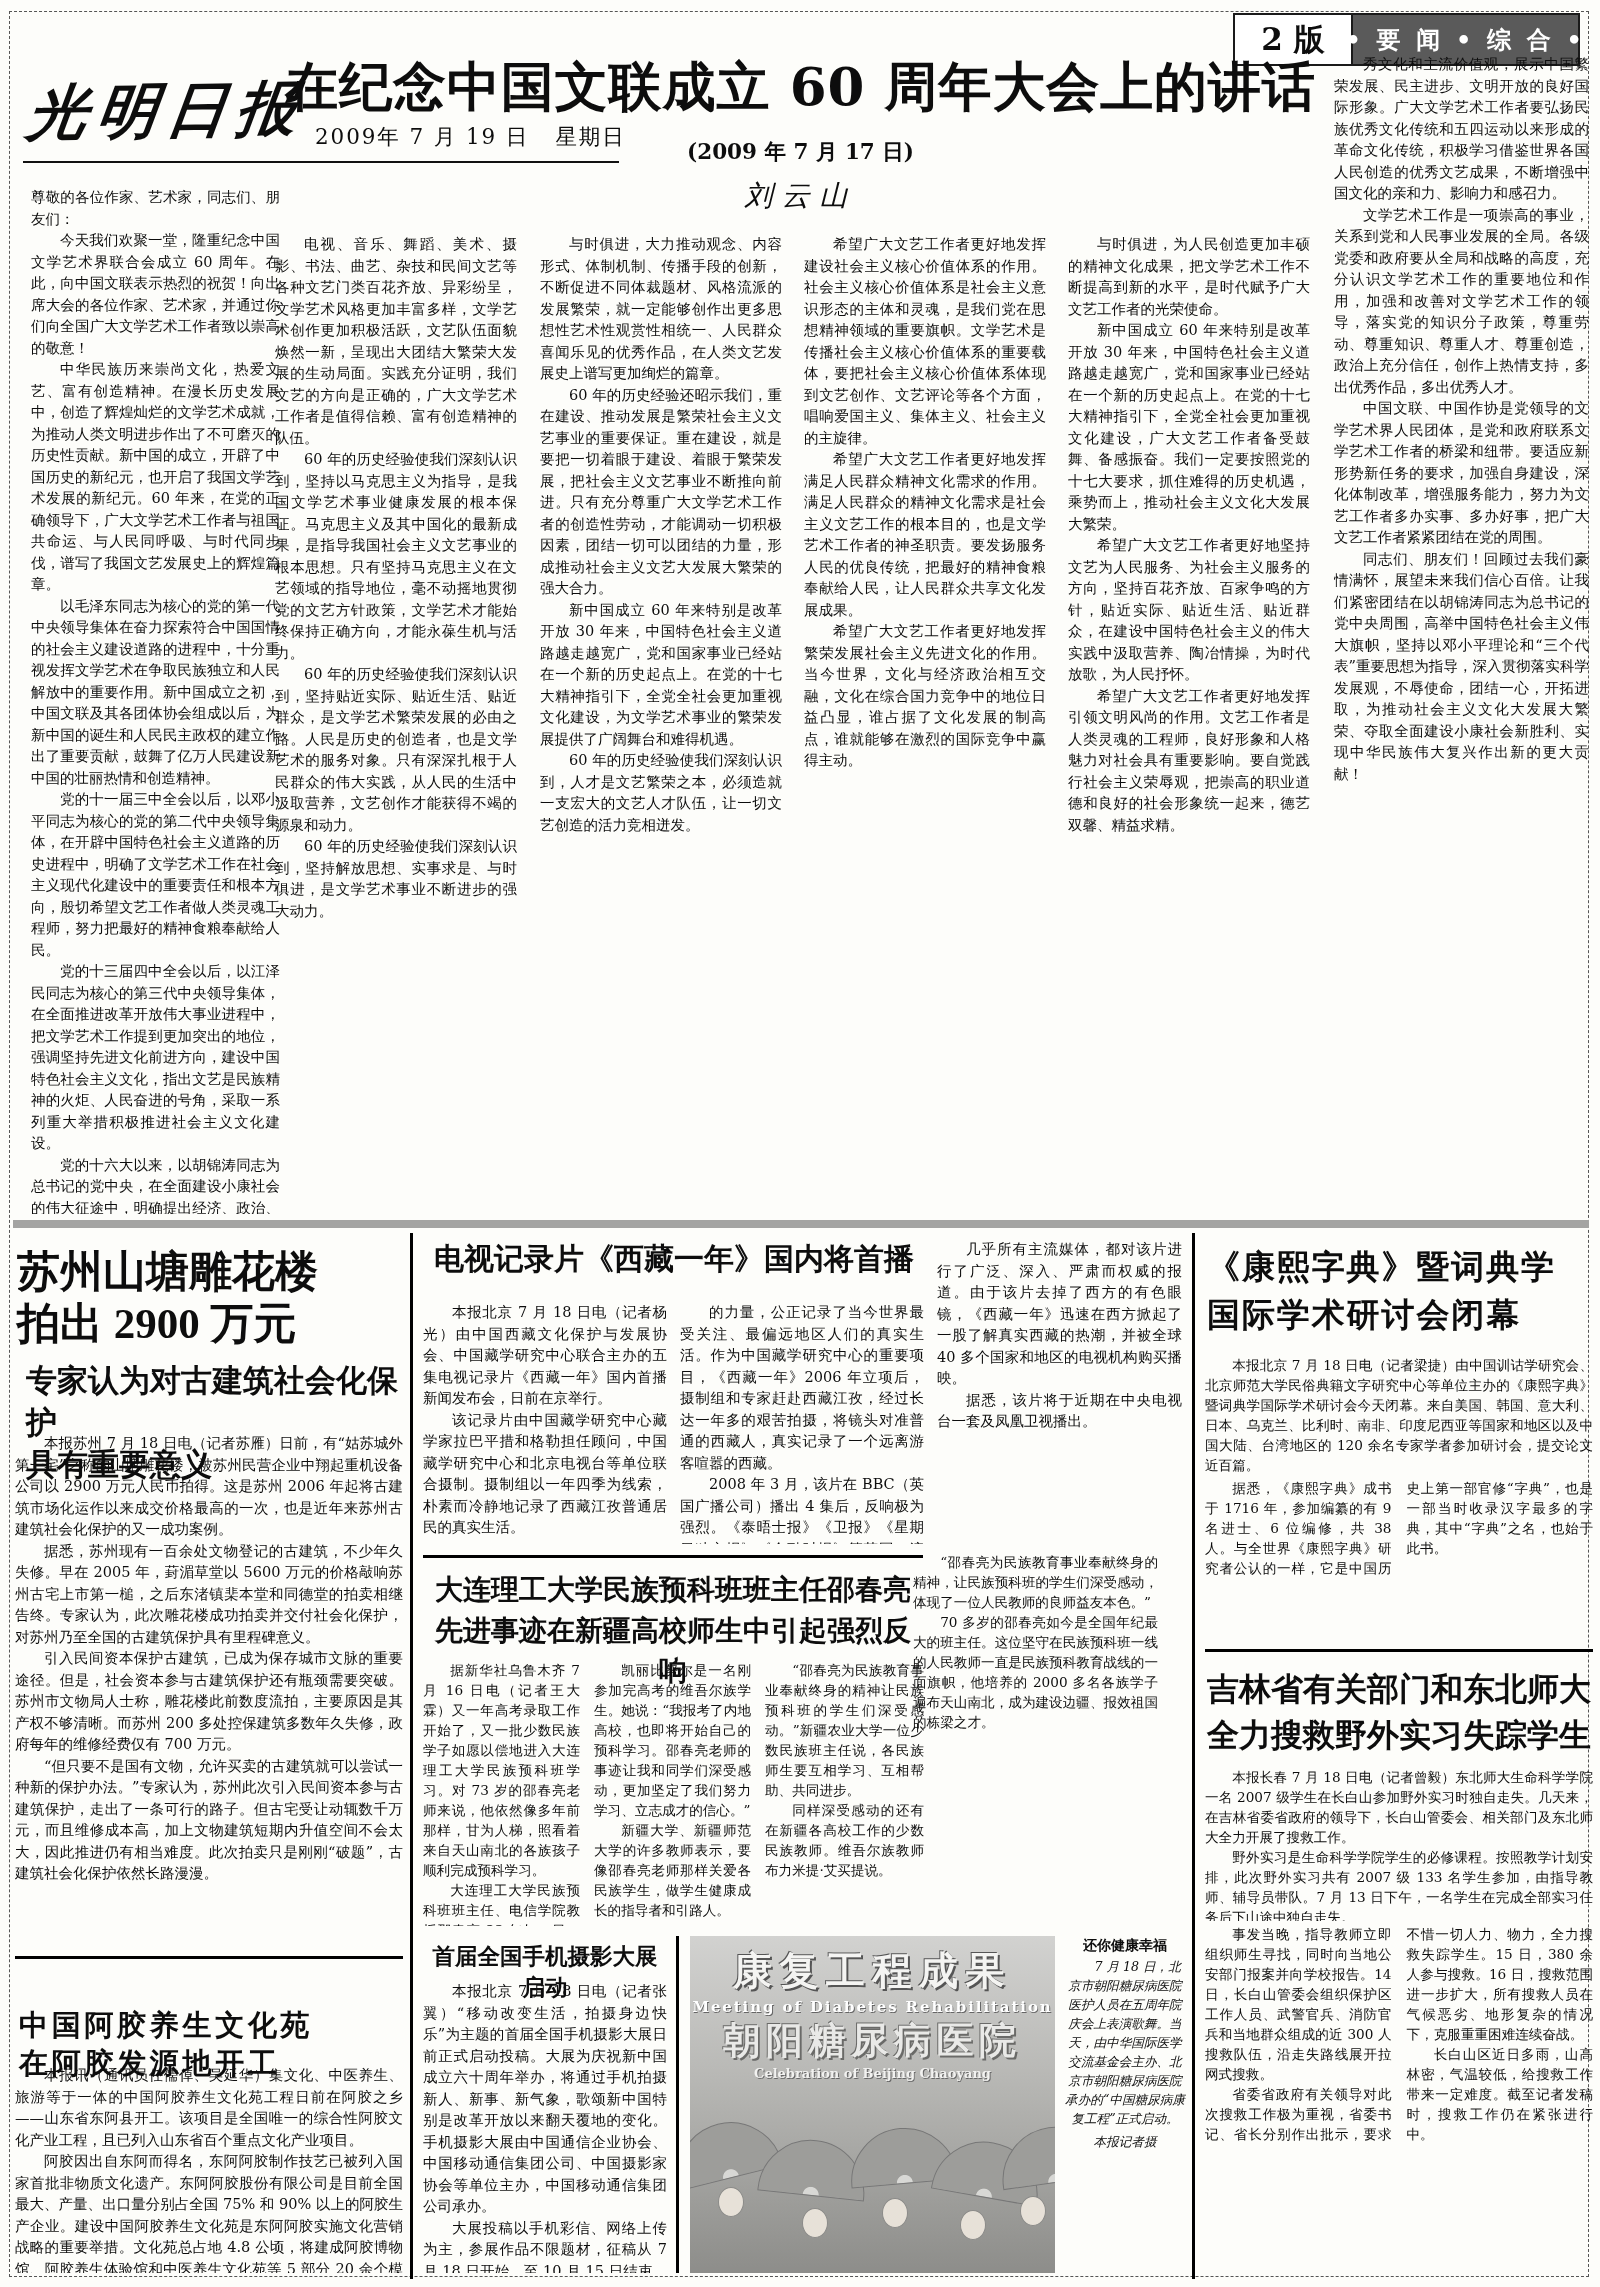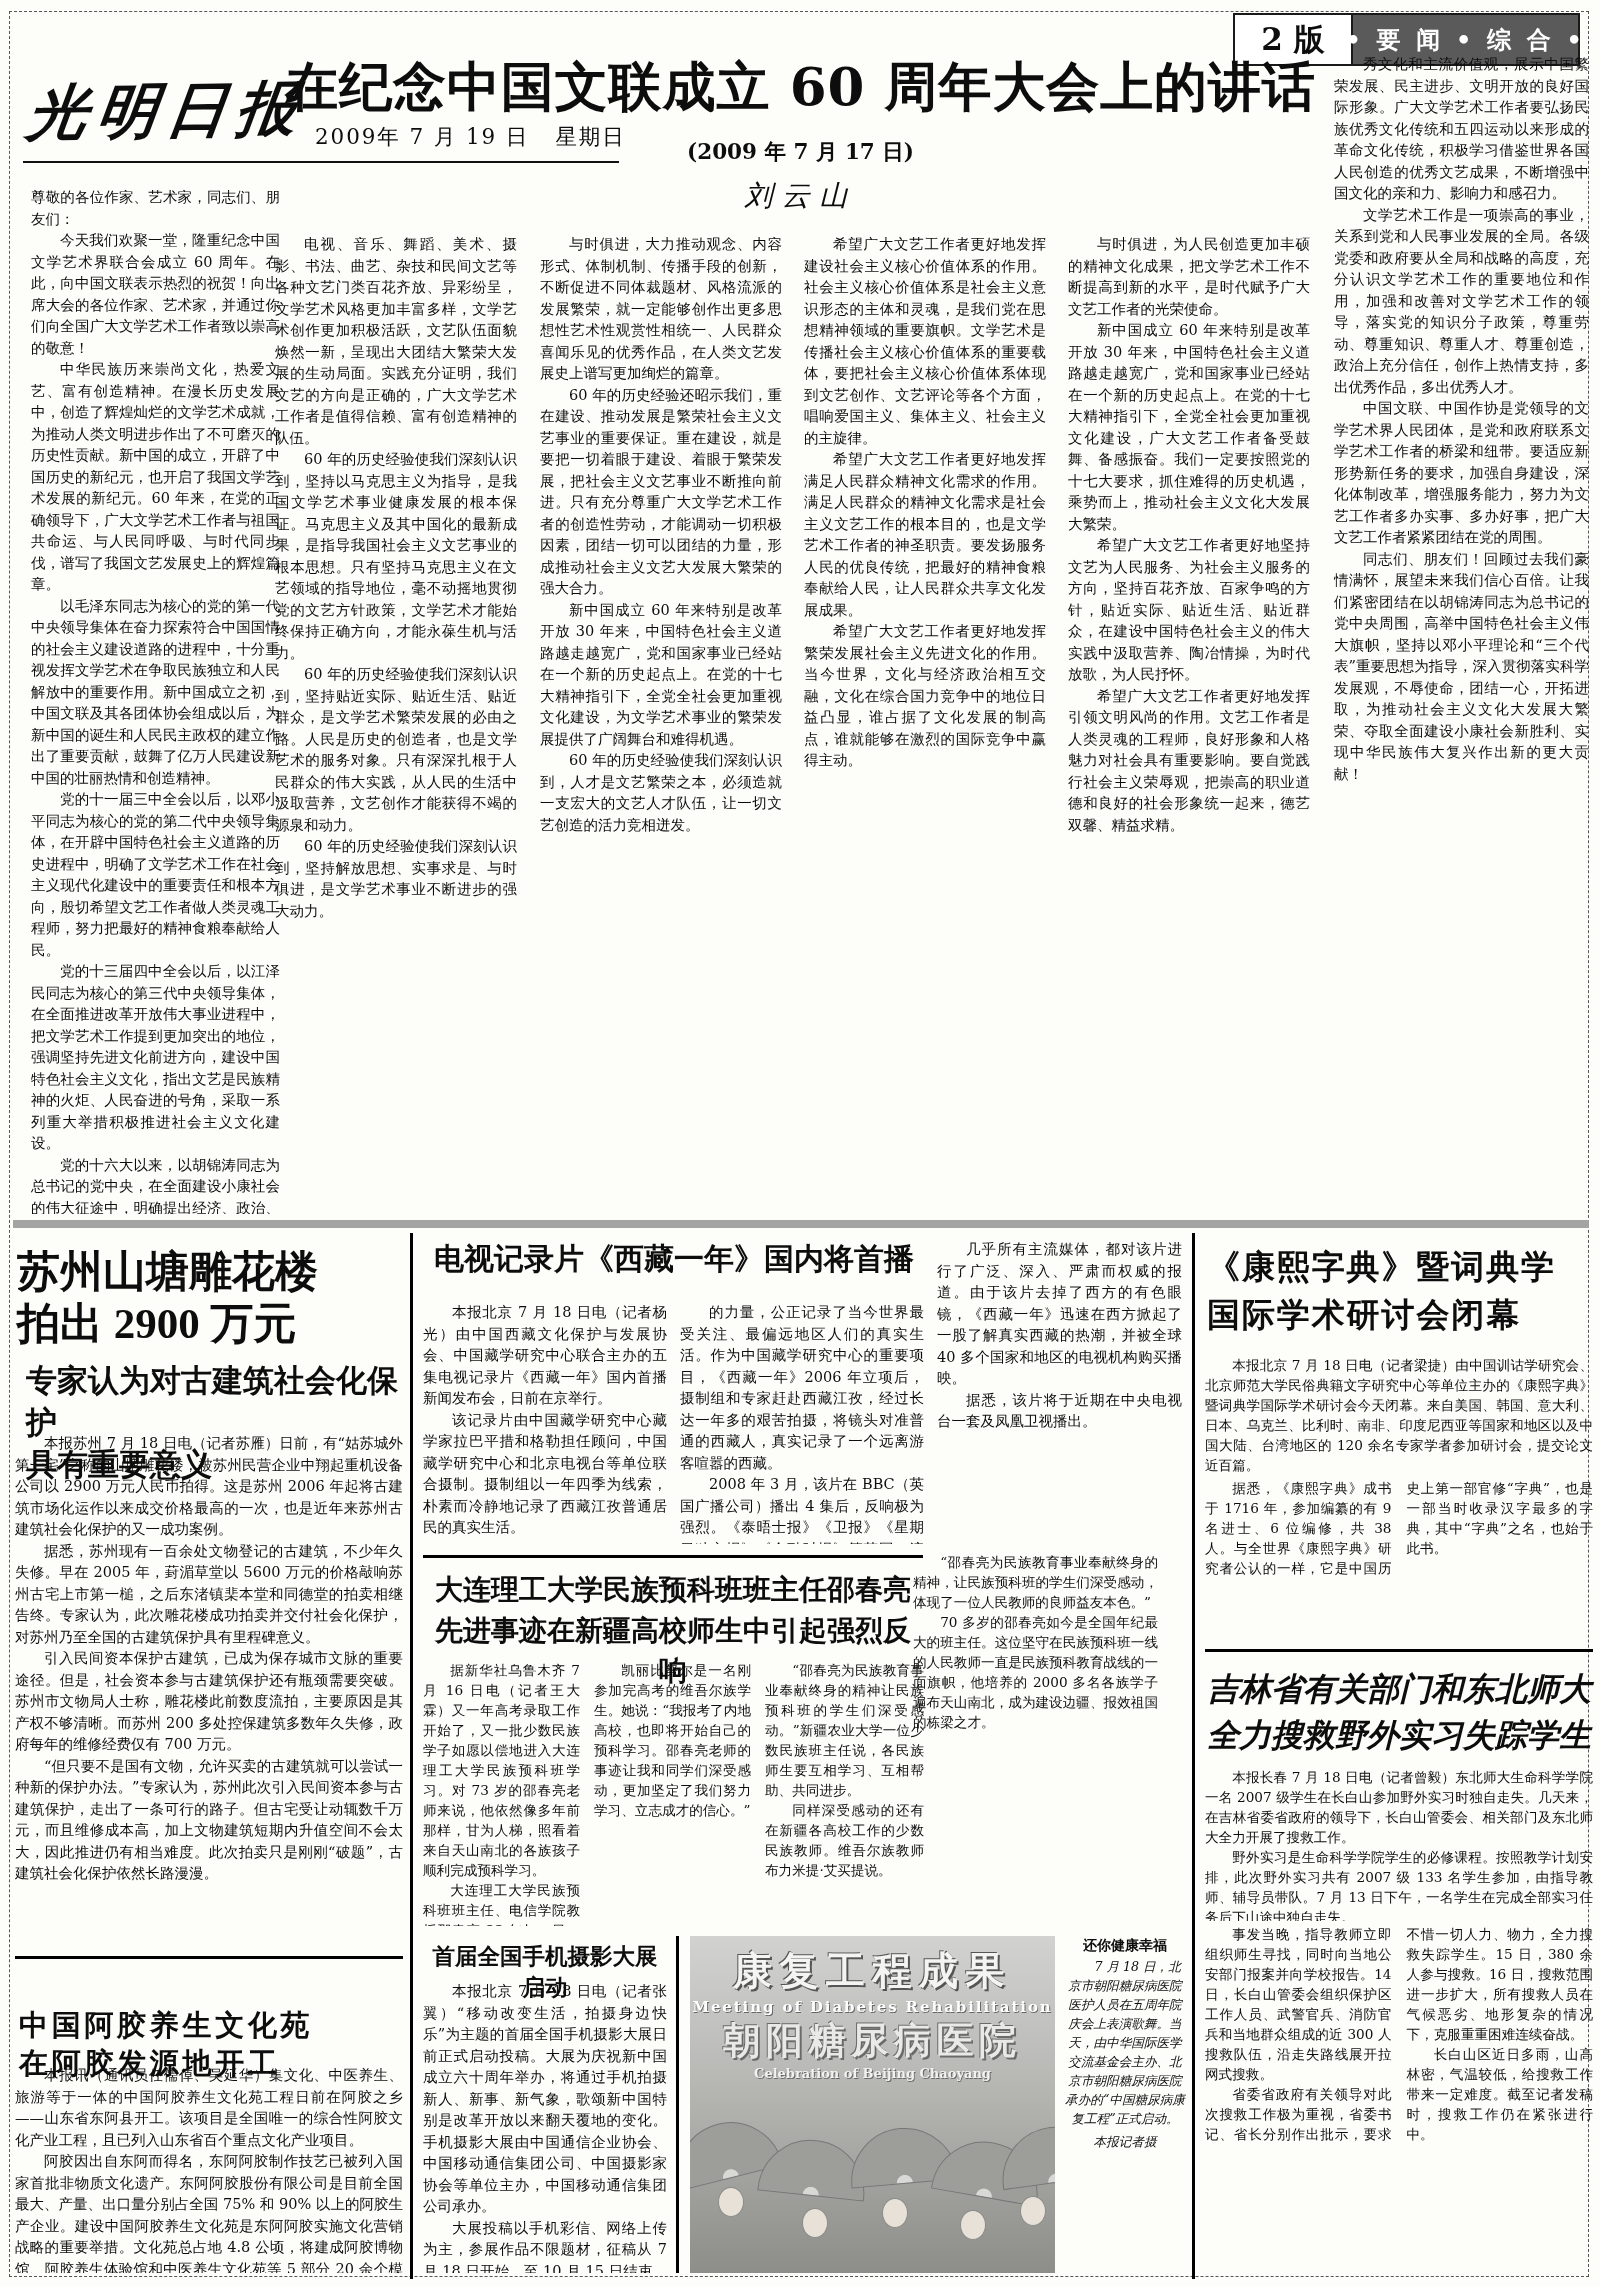--- a/index.html
+++ b/index.html
@@ -166,20 +166,21 @@
   <div class="hl center" style="left:423px;top:1570px;width:500px;font-size:28px;line-height:1.45;">
       <p>大连理工大学民族预科班班主任邵春亮</p>
       <p>先进事迹在新疆高校师生中引起强烈反响</p>
     </div>
   <div class="tcol smallcol" style="left:423px;top:1660px;width:157px;height:266px;">
       <p>据新华社乌鲁木齐 7 月 16 日电（记者王大霖）又一年高考录取工作开始了，又一批少数民族学子如愿以偿地进入大连理工大学民族预科班学习。对 73 岁的邵春亮老师来说，他依然像多年前那样，甘为人梯，照看着来自天山南北的各族孩子顺利完成预科学习。</p>
       <p>大连理工大学民族预科班班主任、电信学院教授邵春亮 23 年如一日，坚守在民族预科班教学一线。他的先进事迹经媒体宣传报道后，在新疆各高校师生中引起了强烈反响。</p>
     </div>
   <div class="tcol smallcol" style="left:594px;top:1660px;width:157px;height:266px;">
       <p>凯丽比努尔是一名刚参加完高考的维吾尔族学生。她说：“我报考了内地高校，也即将开始自己的预科学习。邵春亮老师的事迹让我和同学们深受感动，更加坚定了我们努力学习、立志成才的信心。”</p>
+      <p>新疆大学、新疆师范大学的许多教师表示，要像邵春亮老师那样关爱各民族学生，做学生健康成长的指导者和引路人。</p>
     </div>
   <div class="tcol smallcol" style="left:765px;top:1660px;width:159px;height:266px;">
       <p>“邵春亮为民族教育事业奉献终身的精神让民族预科班的学生们深受感动。”新疆农业大学一位少数民族班主任说，各民族师生要互相学习、互相帮助、共同进步。</p>
       <p>同样深受感动的还有在新疆各高校工作的少数民族教师。维吾尔族教师布力米提·艾买提说。</p>
     </div>
   <div class="tcol smallcol" style="left:913px;top:1552px;width:245px;height:375px;">
       <p>“邵春亮为民族教育事业奉献终身的精神，让民族预科班的学生们深受感动，体现了一位人民教师的良师益友本色。”</p>
       <p>70 多岁的邵春亮如今是全国年纪最大的班主任。这位坚守在民族预科班一线的人民教师一直是民族预科教育战线的一面旗帜，他培养的 2000 多名各族学子遍布天山南北，成为建设边疆、报效祖国的栋梁之才。</p>
     </div>
 
@@ -225,21 +226,21 @@
       <p>国际学术研讨会闭幕</p>
     </div>
   <div class="tcol smallcol" style="left:1205px;top:1355px;width:388px;height:122px;">
       <p>本报北京 7 月 18 日电（记者梁捷）由中国训诂学研究会、北京师范大学民俗典籍文字研究中心等单位主办的《康熙字典》暨词典学国际学术研讨会今天闭幕。来自美国、韩国、意大利、日本、乌克兰、比利时、南非、印度尼西亚等国家和地区以及中国大陆、台湾地区的 120 余名专家学者参加研讨会，提交论文近百篇。</p>
     </div>
   <div class="tcol smallcol" style="left:1205px;top:1478px;width:388px;height:161px;column-count:2;column-gap:15px;">
       <p>据悉，《康熙字典》成书于 1716 年，参加编纂的有 9 名进士、6 位编修，共 38 人。与全世界《康熙字典》研究者公认的一样，它是中国历史上第一部官修“字典”，也是一部当时收录汉字最多的字典，其中“字典”之名，也始于此书。</p>
     </div>
 
   <div class="rule-h" style="left:1205px;top:1649px;width:388px;"></div>
-  <div class="hl" style="left:1207px;top:1666px;width:388px;font-size:32px;line-height:1.45;font-style:italic;">
+  <div class="hl" style="left:1207px;top:1666px;width:388px;font-size:32px;line-height:1.45;">
       <p>吉林省有关部门和东北师大</p>
       <p>全力搜救野外实习失踪学生</p>
     </div>
   <div class="tcol smallcol" style="left:1205px;top:1767px;width:388px;height:154px;">
       <p>本报长春 7 月 18 日电（记者曾毅）东北师大生命科学学院一名 2007 级学生在长白山参加野外实习时独自走失。几天来，在吉林省委省政府的领导下，长白山管委会、相关部门及东北师大全力开展了搜救工作。</p>
       <p>野外实习是生命科学学院学生的必修课程。按照教学计划安排，此次野外实习共有 2007 级 133 名学生参加，由指导教师、辅导员带队。7 月 13 日下午，一名学生在完成全部实习任务后下山途中独自走失。</p>
     </div>
   <div class="tcol smallcol" style="left:1205px;top:1924px;width:388px;height:349px;column-count:2;column-gap:15px;">
       <p>事发当晚，指导教师立即组织师生寻找，同时向当地公安部门报案并向学校报告。14 日，长白山管委会组织保护区工作人员、武警官兵、消防官兵和当地群众组成的近 300 人搜救队伍，沿走失路线展开拉网式搜救。</p>
       <p>省委省政府有关领导对此次搜救工作极为重视，省委书记、省长分别作出批示，要求不惜一切人力、物力，全力搜救失踪学生。15 日，380 余人参与搜救。16 日，搜救范围进一步扩大，所有搜救人员在气候恶劣、地形复杂的情况下，克服重重困难连续奋战。</p>

